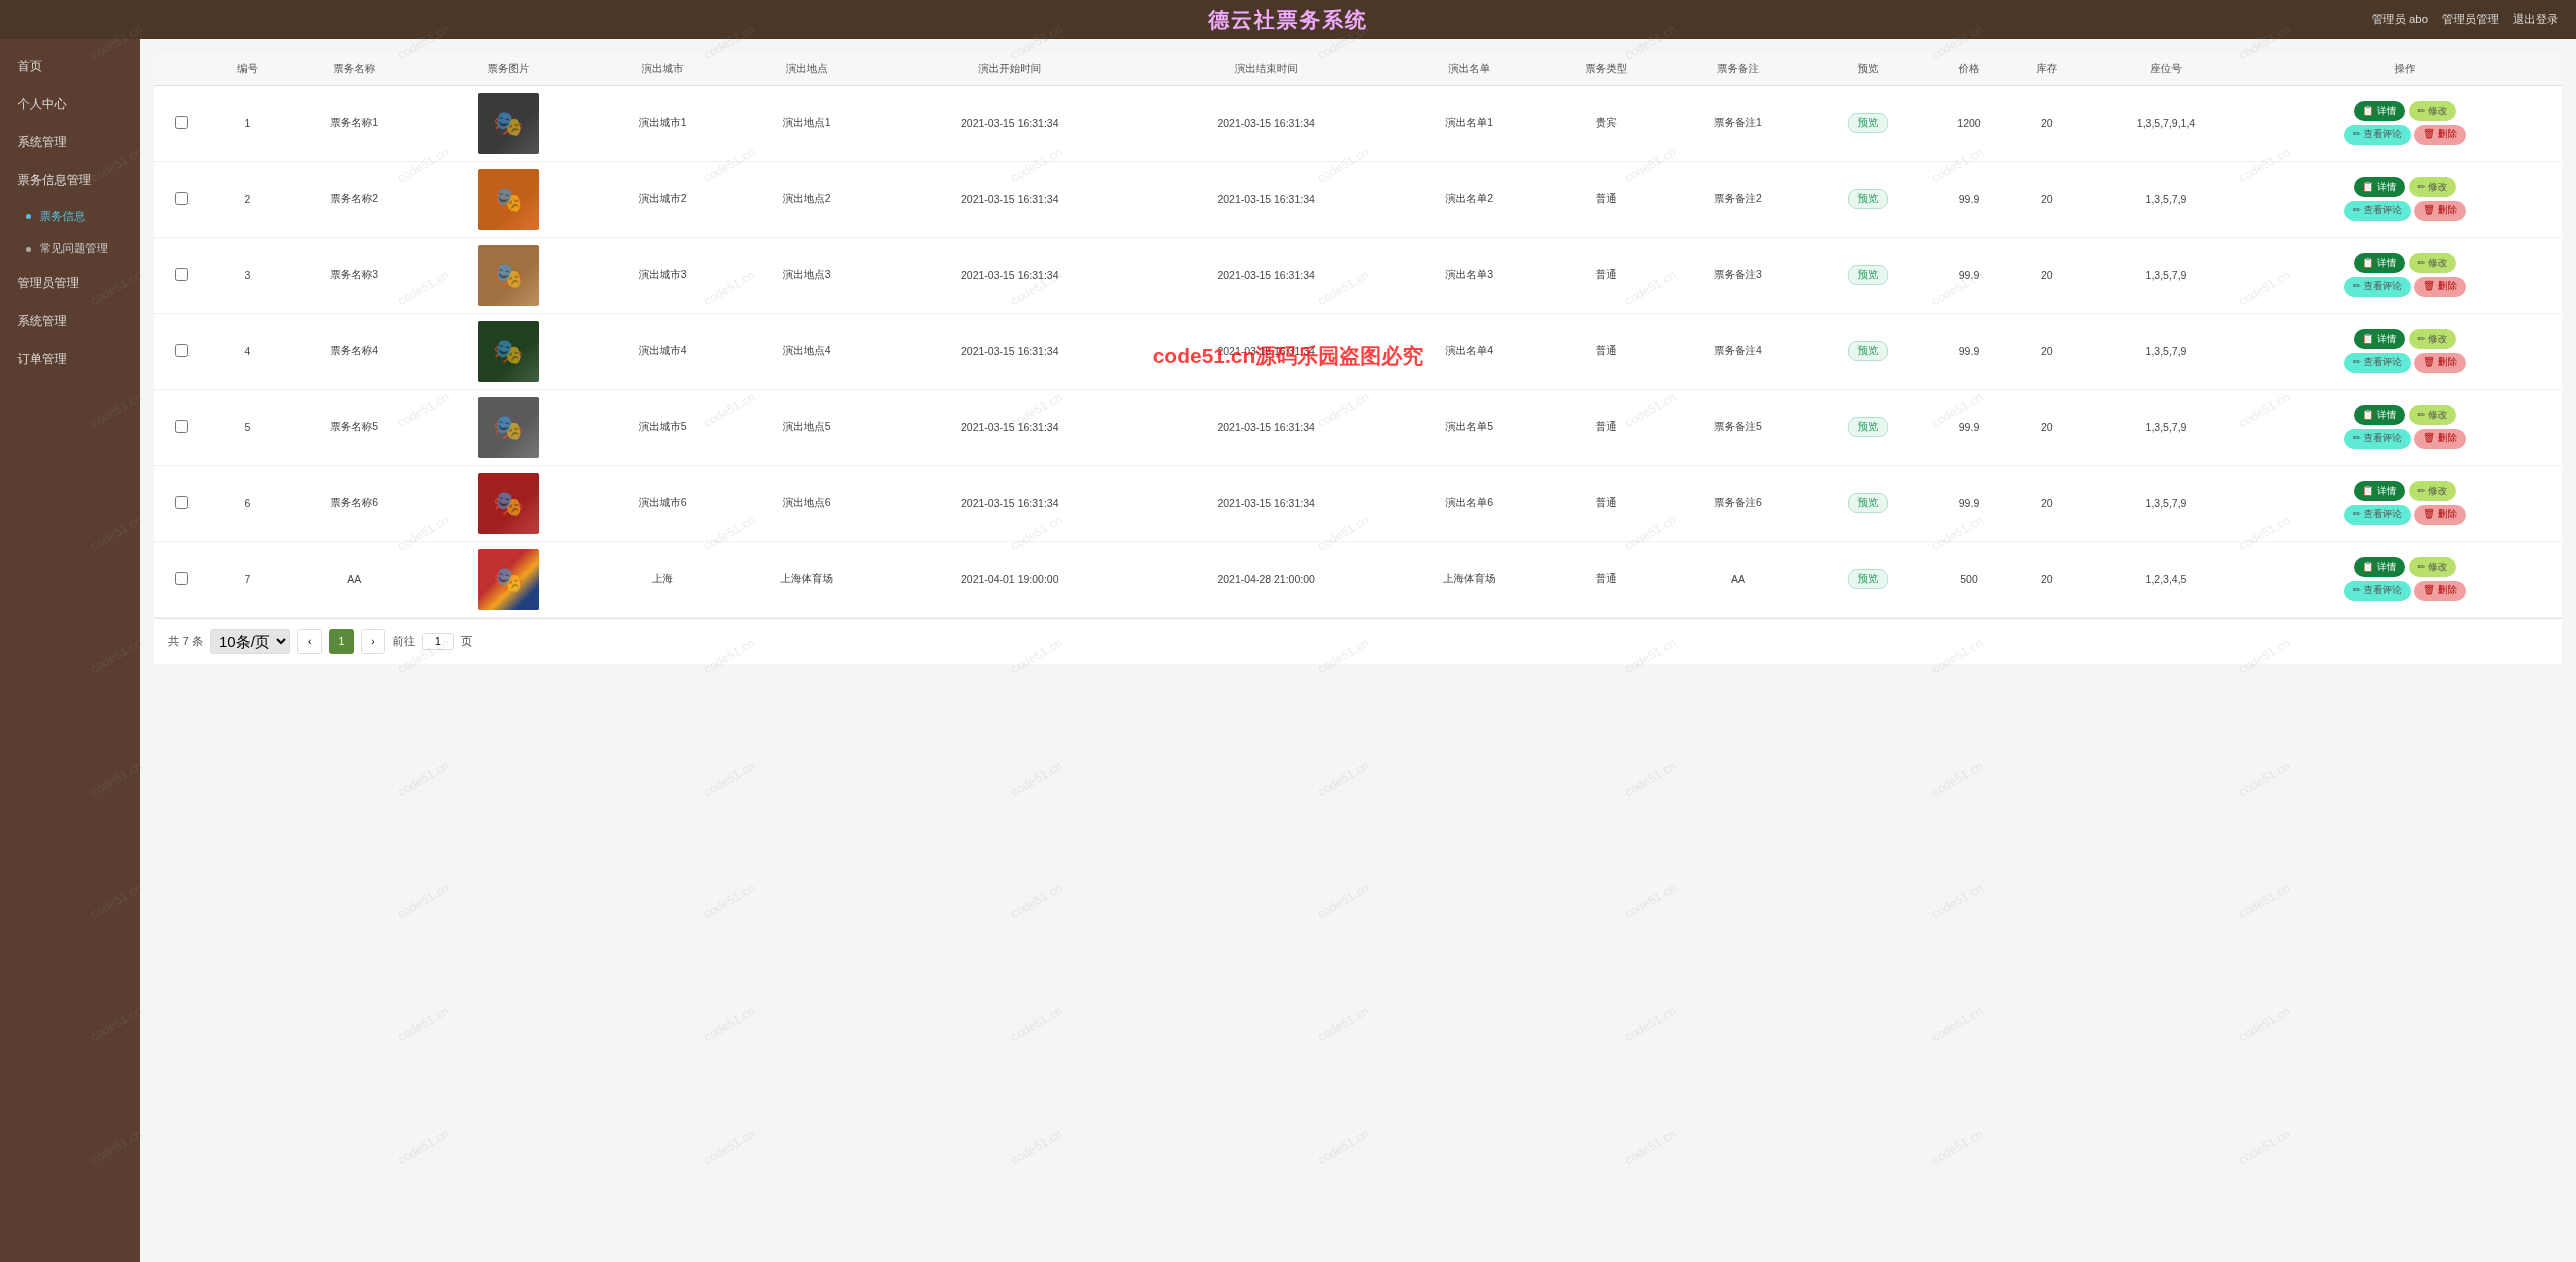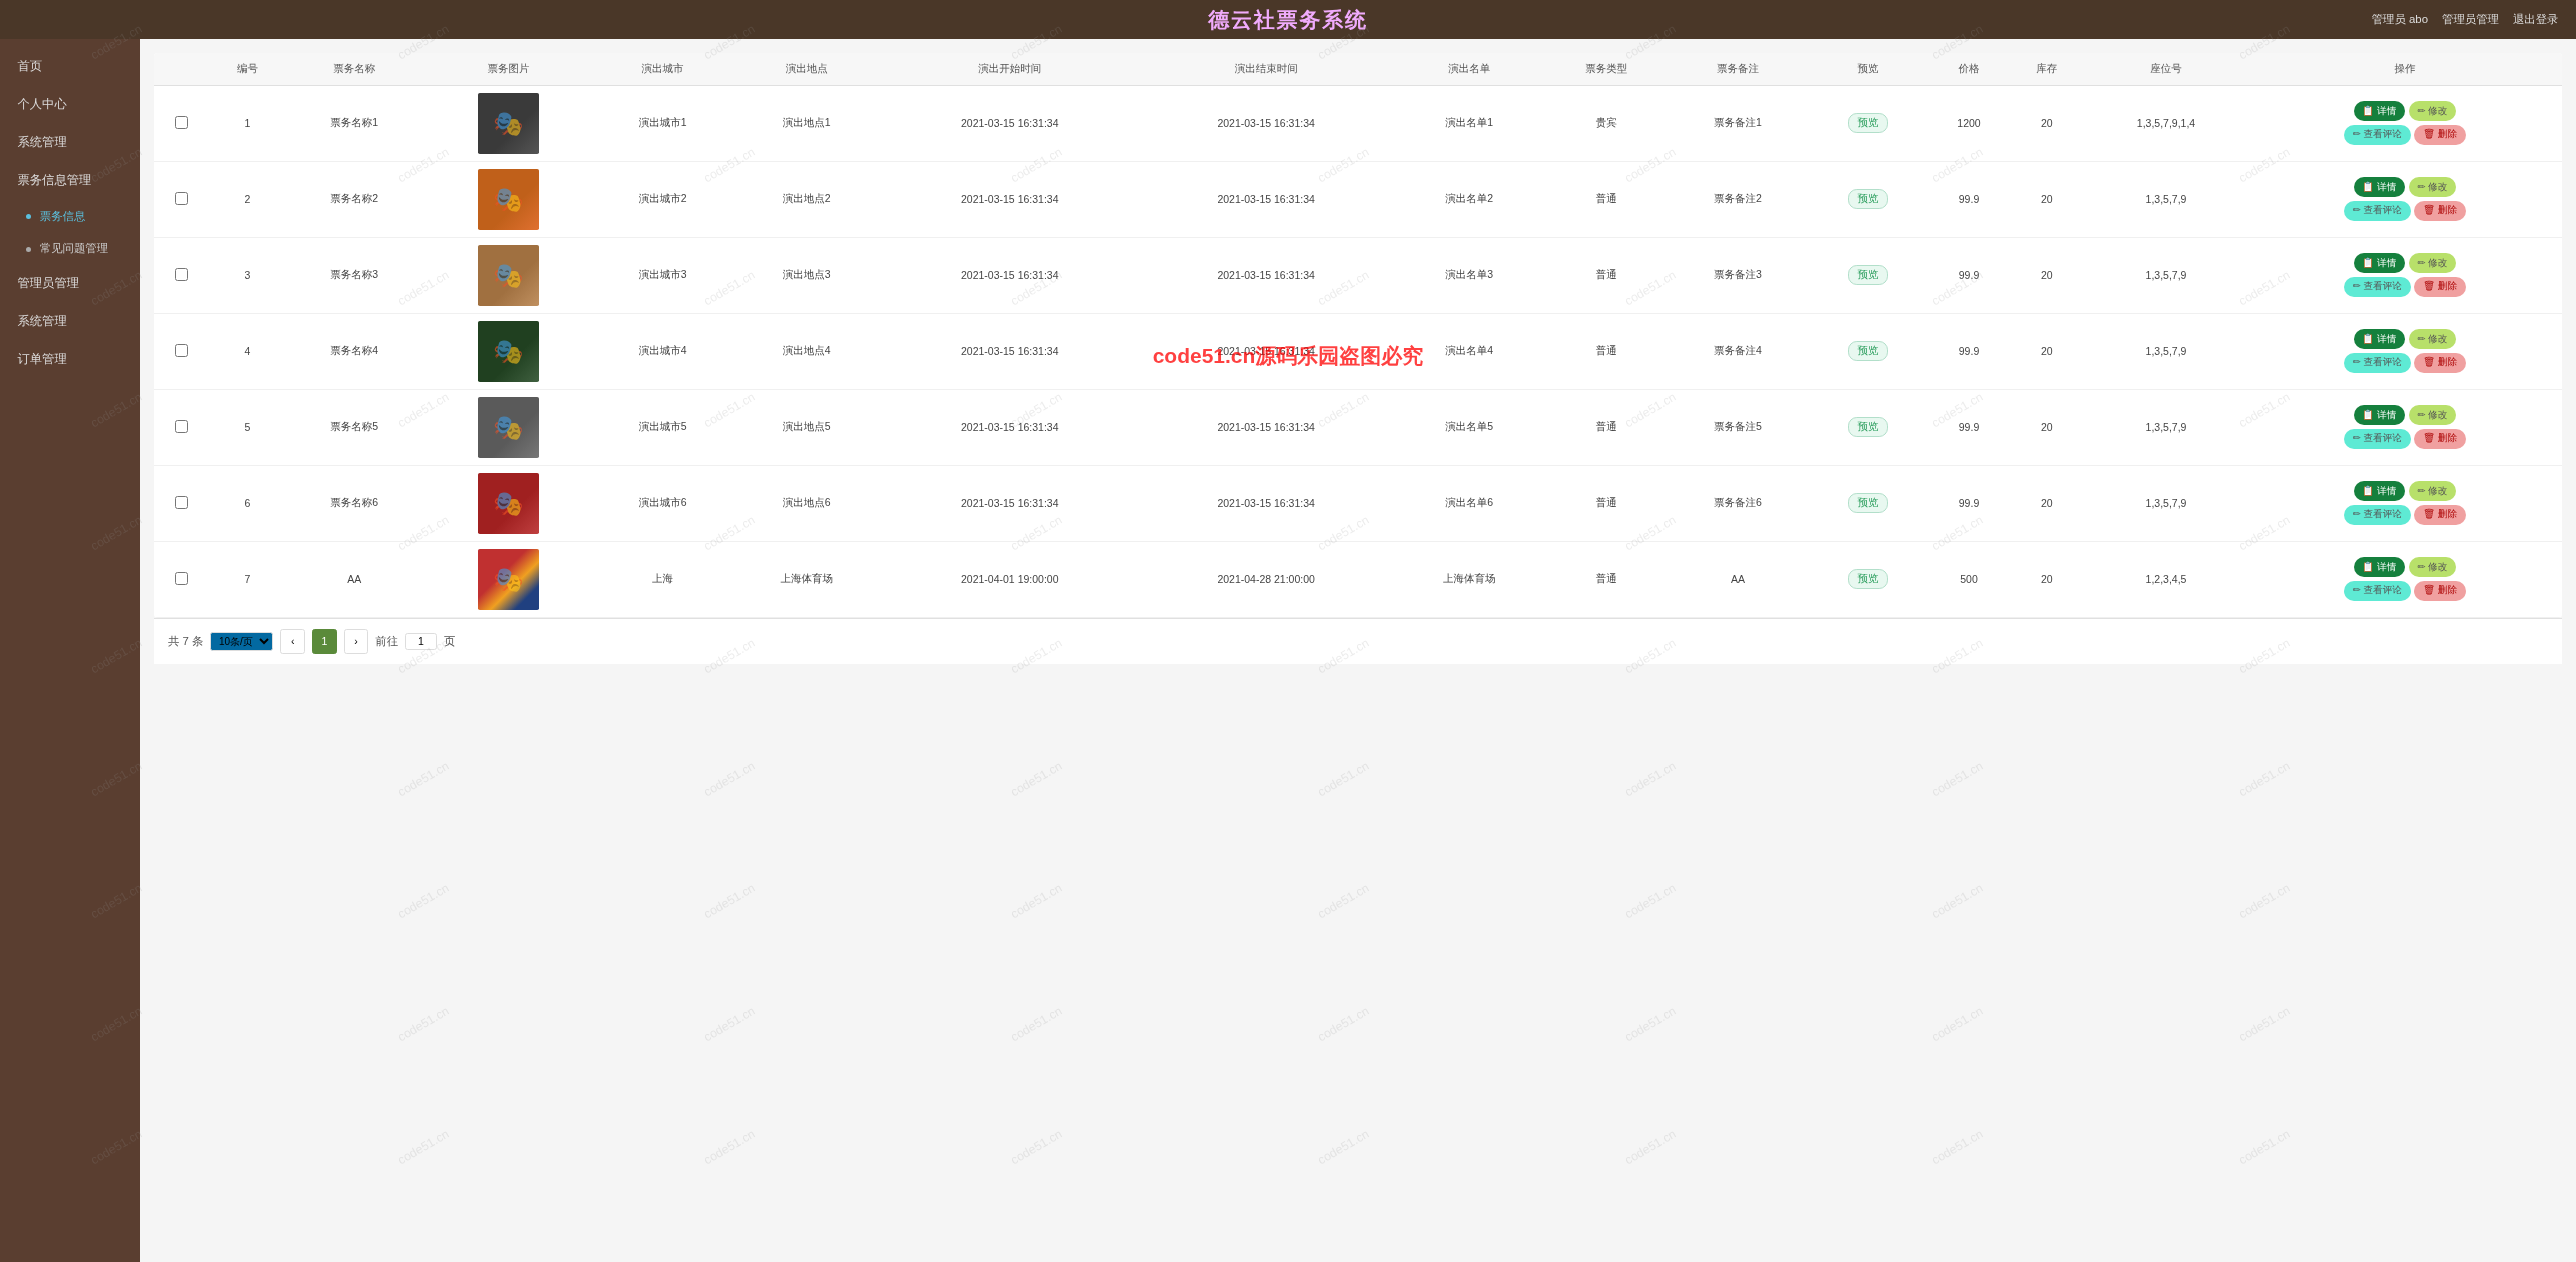--- a/index.html
+++ b/index.html
@@ -189,22 +189,22 @@
     }
     .pagination-bar .page-btn.active {
       background: #5a8a3a;
       color: #fff;
       border-color: #5a8a3a;
     }
     .page-size-select {
       border: 0.9px solid #ddd;
       padding: 1.8px 3.5px;
       border-radius: 2.6px;
-      font-size: 10px;
-      background: #0369a1;
+      font-size: 15px;
+      background: #e5e5e5;
     }
     .page-input {
       width: 32px;
       border: 0.9px solid #ddd;
       padding: 1.8px 3.5px;
       border-radius: 2.6px;
       text-align: center;
       font-size: 10.5px;
     }
 

